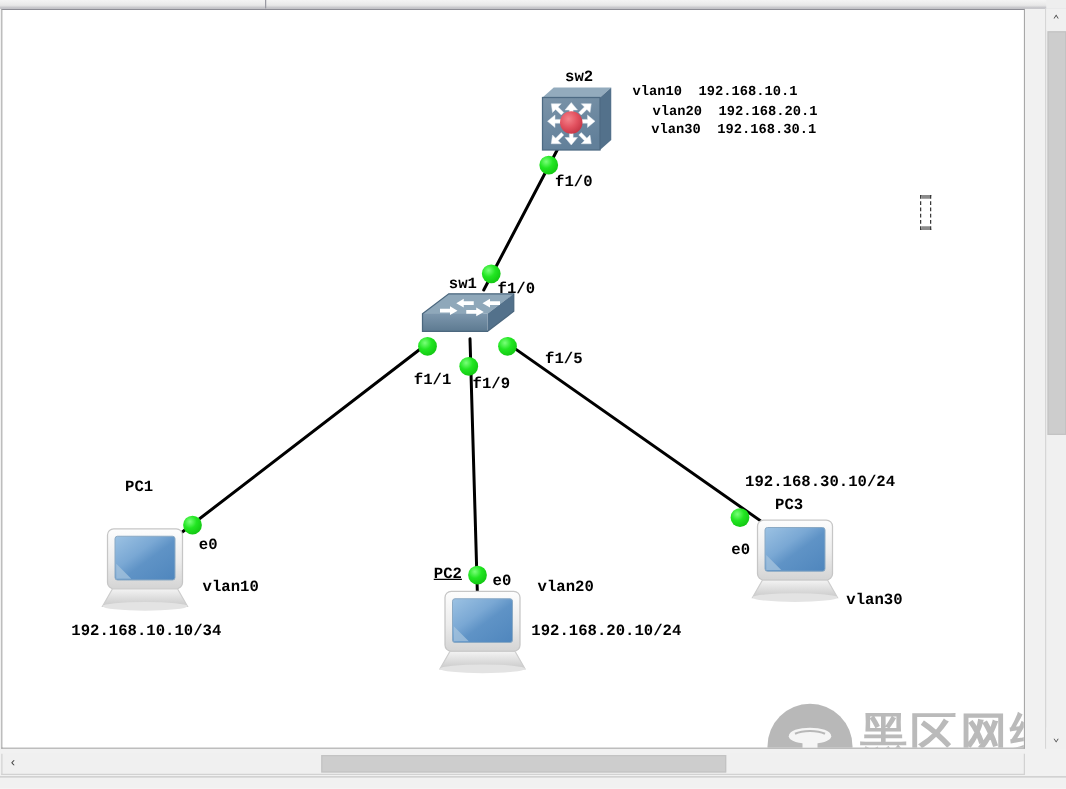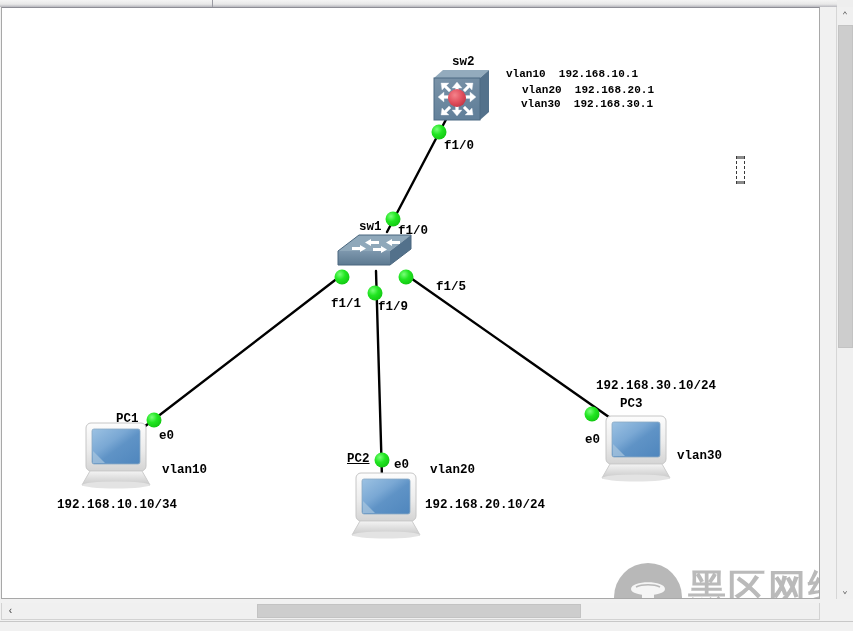--- a/index.html
+++ b/index.html
@@ -351,34 +351,34 @@
       <div class="lbl lbl-11" style="left:504px; top:75px;margin-left:16px;">vlan20  192.168.20.1</div>
       <div class="lbl lbl-11" style="left:504px; top:89px;margin-left:15px;">vlan30  192.168.30.1</div>
       <div class="lbl lbl-12" style="left:442px; top:130px;">f1/0</div>
 
       <div class="lbl lbl-12" style="left:357px; top:211px;">sw1</div>
       <div class="lbl lbl-12" style="left:396px; top:215px;">f1/0</div>
       <div class="lbl lbl-12" style="left:329px; top:288px;">f1/1</div>
       <div class="lbl lbl-12" style="left:376px; top:291px;">f1/9</div>
       <div class="lbl lbl-12" style="left:434px; top:271px;">f1/5</div>
 
-      <div class="lbl lbl-12" style="left:98px; top:403px;margin-left:16px;">PC1</div>
+      <div class="lbl lbl-12" style="left:98px; top:374px;">PC1</div>
       <div class="lbl lbl-12" style="left:157px; top:420px;">e0</div>
       <div class="lbl lbl-12" style="left:160px; top:454px;">vlan10</div>
       <div class="lbl lbl-12" style="left:55px; top:489px;">192.168.10.10/34</div>
 
       <div class="lbl lbl-12" style="left:345px; top:443px;text-decoration:underline;">PC2</div>
       <div class="lbl lbl-12" style="left:392px; top:449px;">e0</div>
       <div class="lbl lbl-12" style="left:428px; top:454px;">vlan20</div>
       <div class="lbl lbl-12" style="left:423px; top:489px;">192.168.20.10/24</div>
 
       <div class="lbl lbl-12" style="left:594px; top:370px;text-align:right;">192.168.30.10/24</div>
       <div class="lbl lbl-12" style="left:618px; top:388px;">PC3</div>
       <div class="lbl lbl-12" style="left:583px; top:424px;">e0</div>
-      <div class="lbl lbl-12" style="left:675px; top:440px;">vlan30</div>
+      <div class="lbl lbl-12" style="left:675px; top:464px;">vlan30</div>
 
       <div id="selection-marquee"></div>
 
       <div id="watermark">
         <div id="watermark-mark">
           <svg id="watermark-mark-glyph" viewBox="0 0 40 44">
             <path d="M3 14 C3 5, 37 5, 37 14 C37 18, 28 20, 20 20 C12 20, 3 18, 3 14 Z" fill="#efefef"></path>
             <path d="M14 19 L14 42 C14 43.5, 26 43.5, 26 42 L26 19 Z" fill="#efefef"></path>
             <path d="M8 12 C14 9, 26 9, 32 12" fill="none" stroke="#8d8d8d" stroke-width="1.6"></path>
           </svg>

